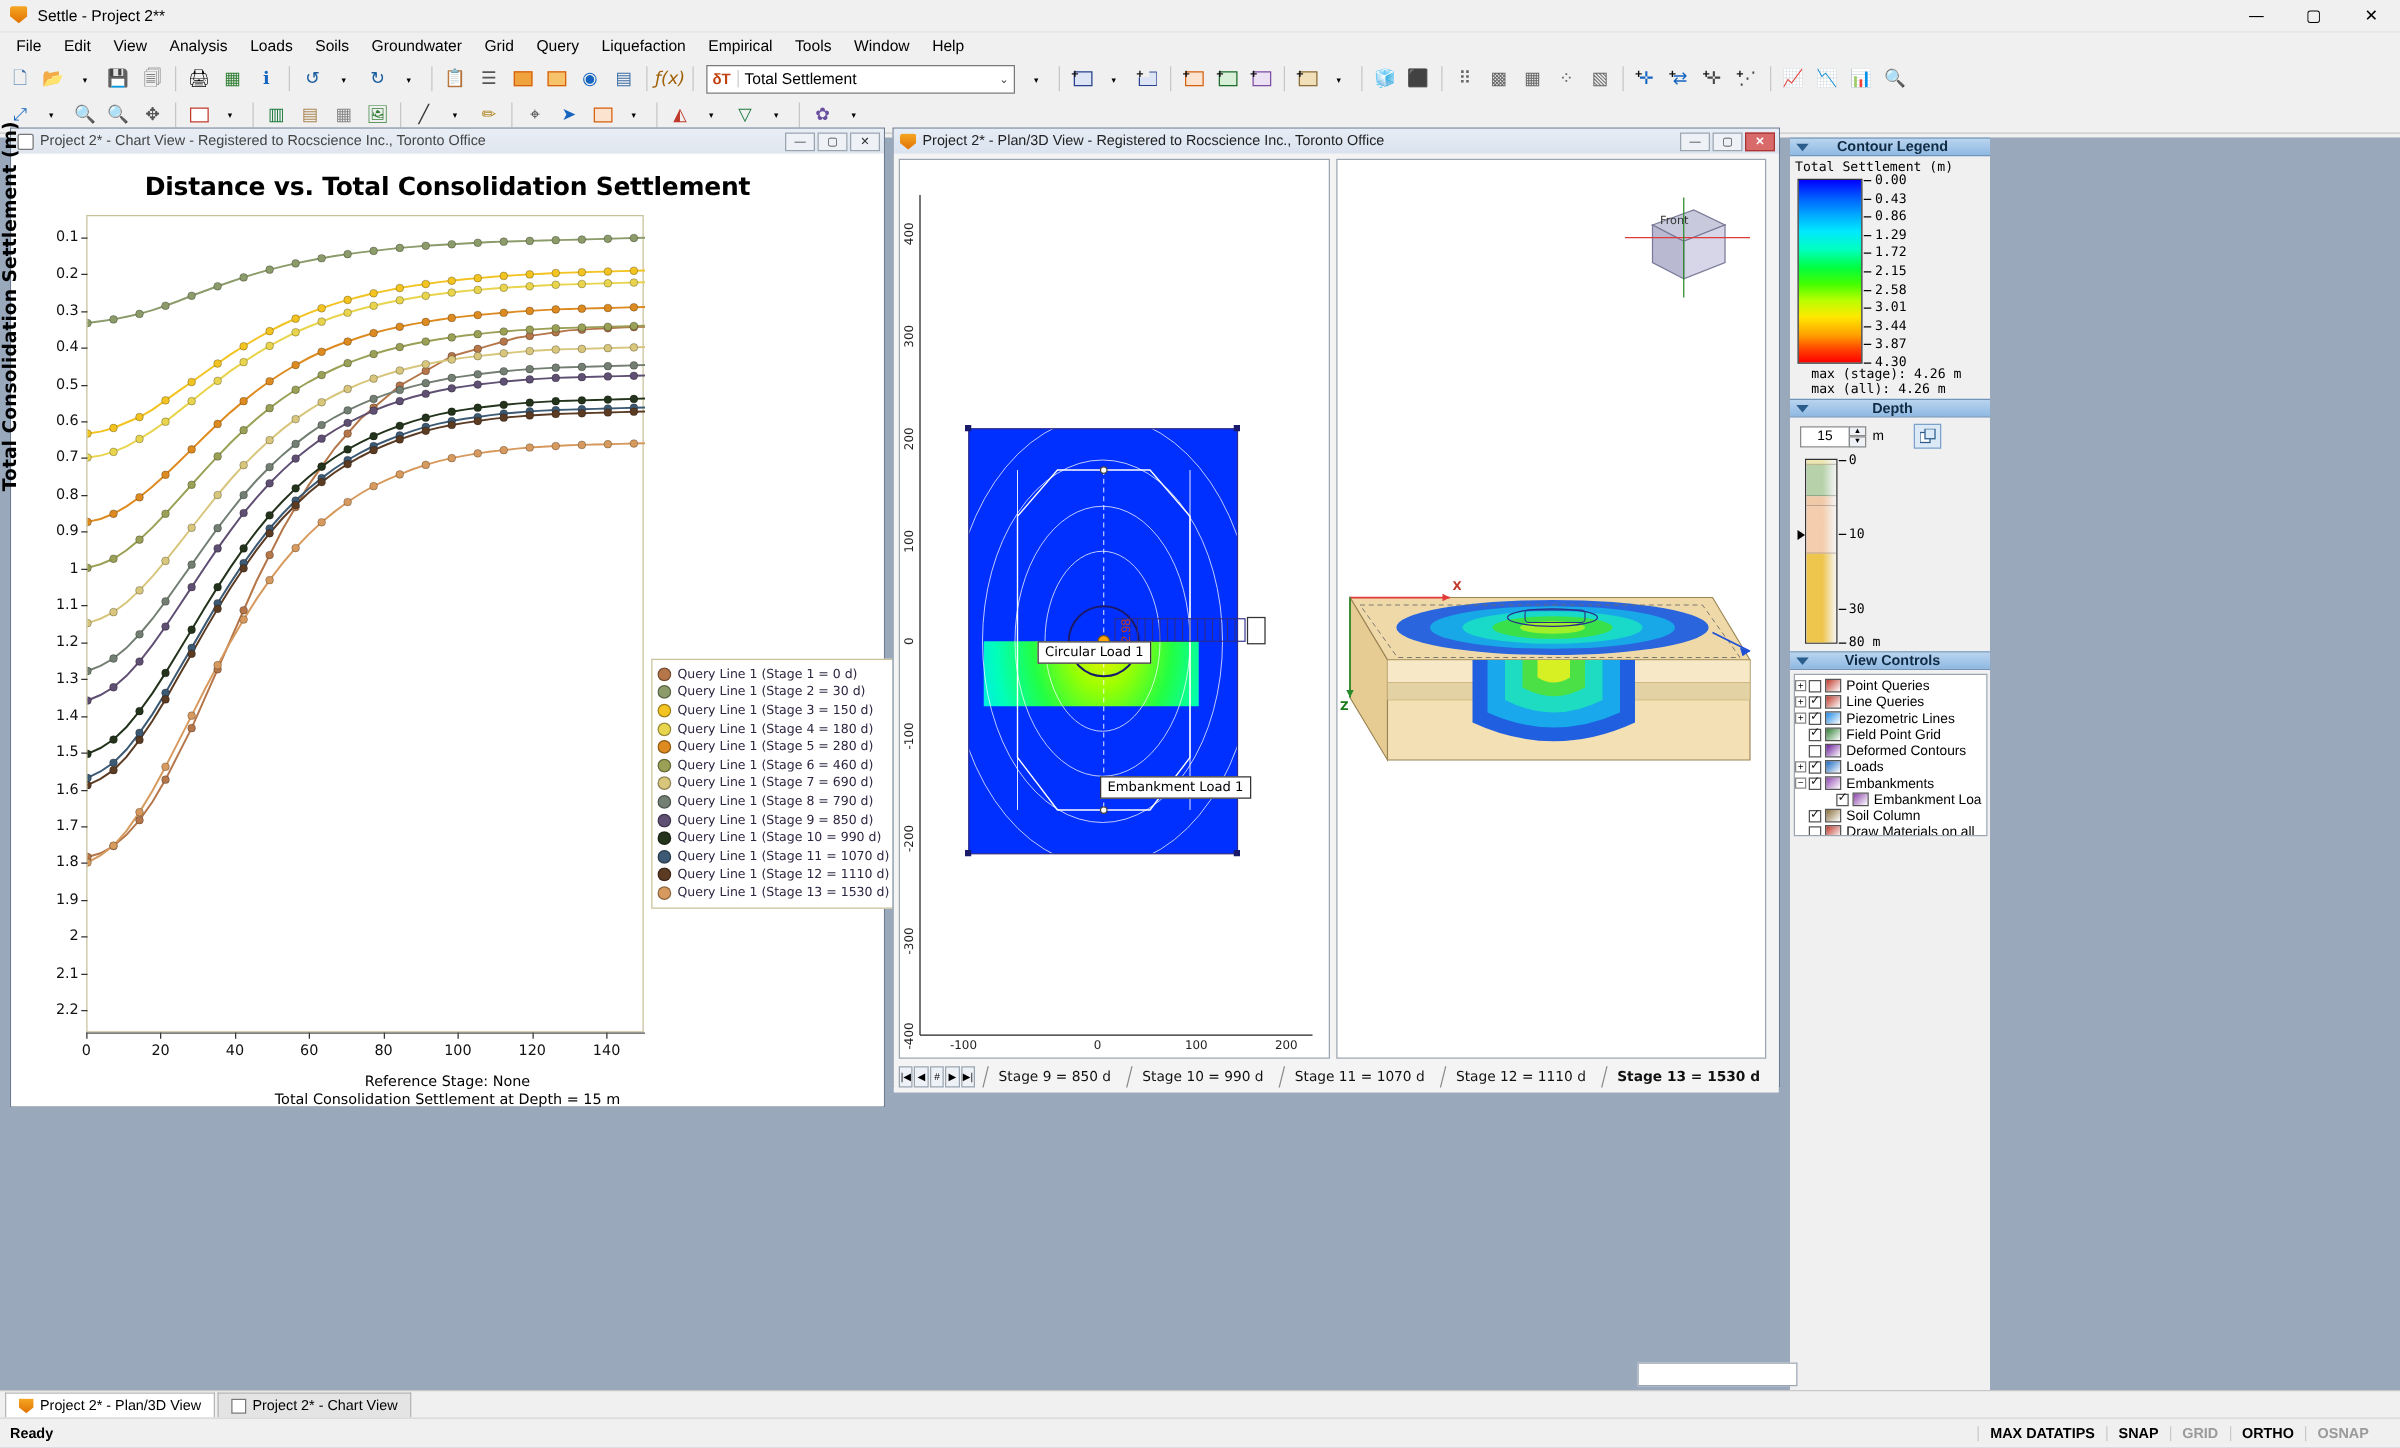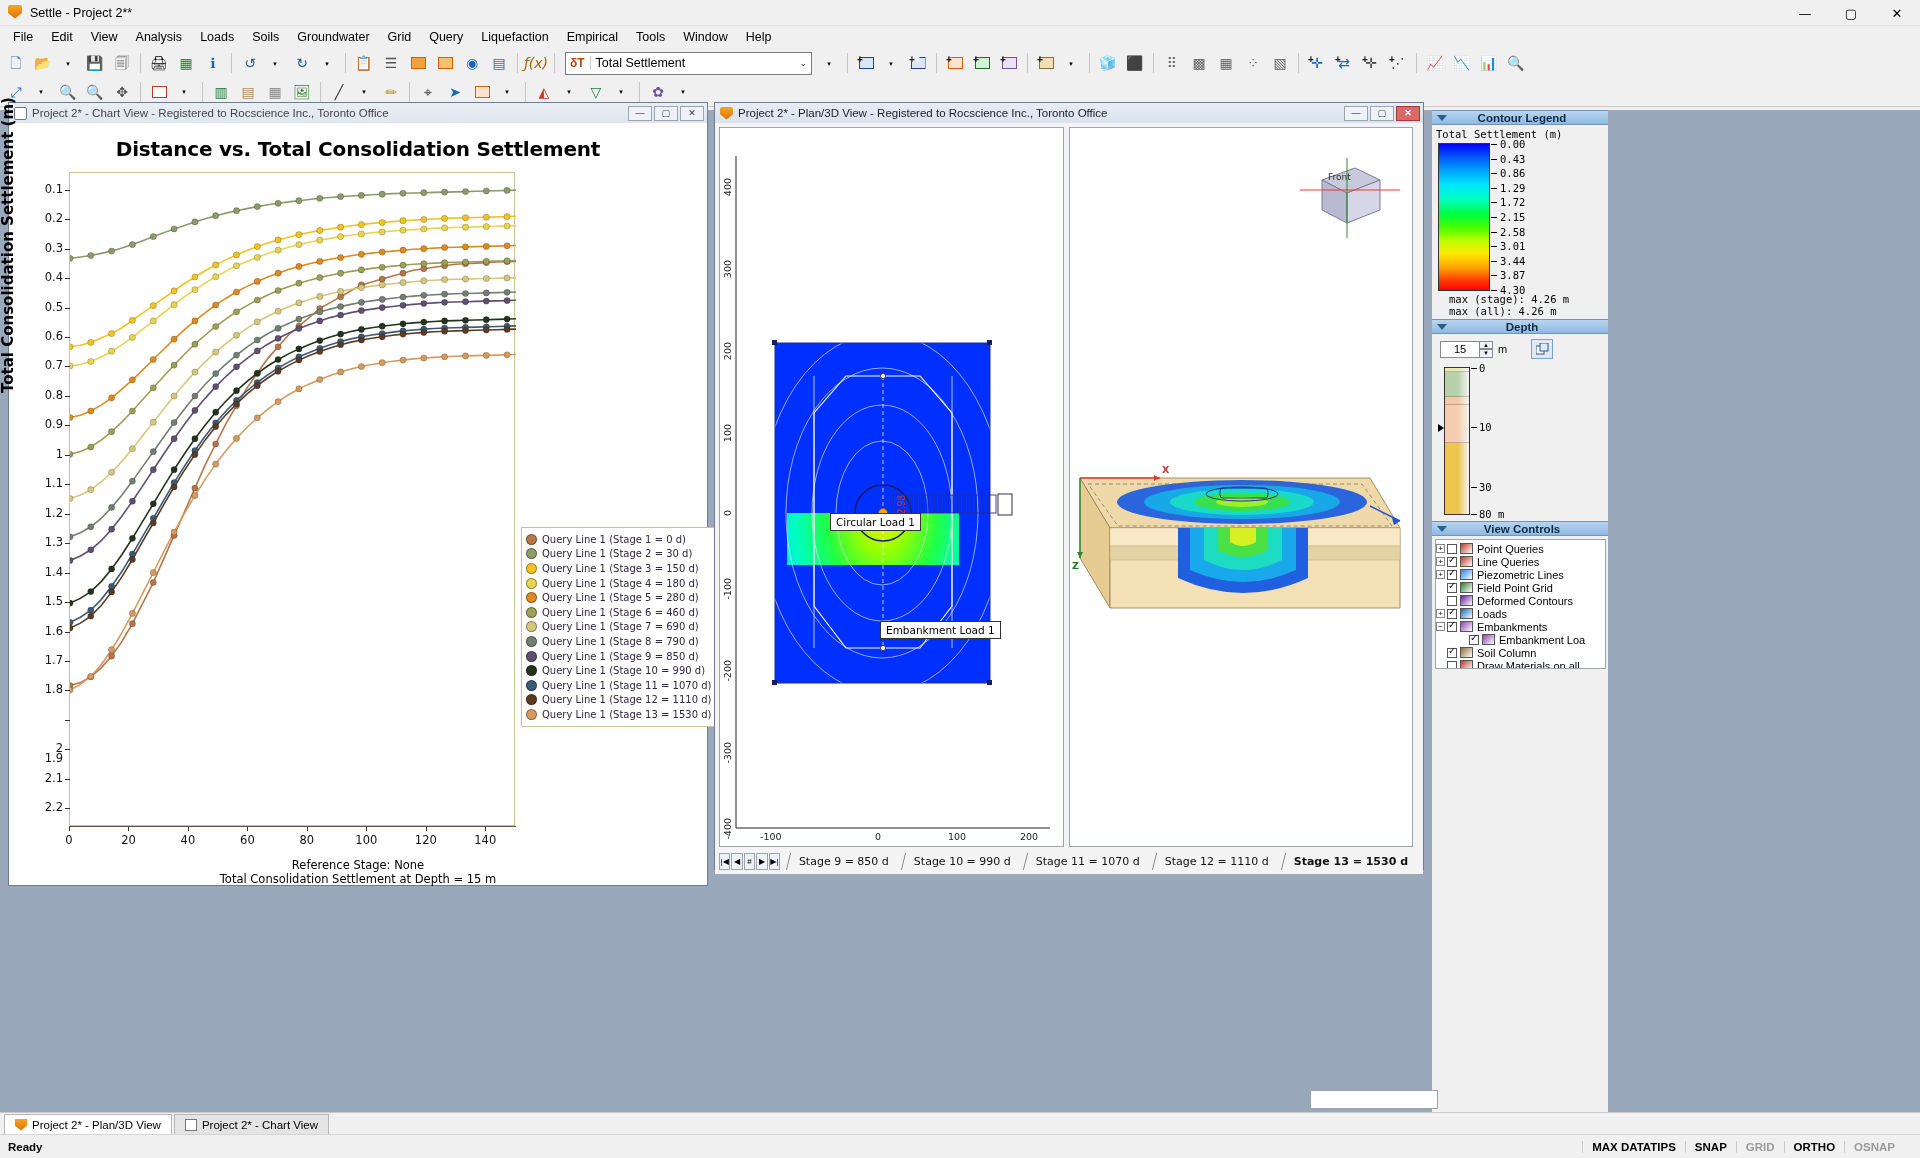--- a/index.html
+++ b/index.html
@@ -117,21 +117,21 @@
      display:flex; align-items:center; background:#f4f4f4;}
   .navbtn{ width:17px;height:17px;border:1px solid #9aa5b1;background:#eef2f7;
      display:flex;align-items:center;justify-content:center;font-size:8px;margin-right:1px;}
   .stage-tab{ font-size:11px; padding:2px 11px 2px 14px; color:#111;
      font-family:"DejaVu Sans",sans-serif; position:relative; white-space:nowrap;}
   .stage-tab.active{ font-weight:bold; }
   .stage-tab::before{ content:""; position:absolute; left:3px; top:0; bottom:0;
      width:9px; border-left:1px solid #888; transform:skewX(-14deg);}
 
   
-  #rightdock{ position:absolute; left:1432px; top:110px; width:176px; height:1002px;
+  #rightdock{ position:absolute; left:1432px; top:110px; width:160px; height:1002px;
      background:#f0f0f0; }
   .panel-hdr{ height:15px; background:linear-gradient(#b9d4ef,#8fb9e2);
      display:flex; align-items:center; border-top:1px solid #6f95bb;
      border-bottom:1px solid #6f95bb;}
   .panel-hdr .tri{ width:0;height:0;border-left:5px solid transparent;
      border-right:5px solid transparent;border-top:6px solid #2b5d8c; margin:0 5px;}
   .panel-hdr span{ flex:1; text-align:center; font-size:11.5px; font-weight:bold;
      color:#102a43; padding-right:16px;}
   .mono{ font-family:"DejaVu Sans Mono", monospace; }
 
@@ -815,21 +815,21 @@
           <div class="ytick" style="left: 14px; top: 441.649px;">1.4</div>
           <div class="ytickmark" style="left: 56px; top: 449.649px;"></div>
           <div class="ytick" style="left: 14px; top: 471.108px;">1.5</div>
           <div class="ytickmark" style="left: 56px; top: 479.108px;"></div>
           <div class="ytick" style="left: 14px; top: 500.568px;">1.6</div>
           <div class="ytickmark" style="left: 56px; top: 508.568px;"></div>
           <div class="ytick" style="left: 14px; top: 530.027px;">1.7</div>
           <div class="ytickmark" style="left: 56px; top: 538.027px;"></div>
           <div class="ytick" style="left: 14px; top: 559.486px;">1.8</div>
           <div class="ytickmark" style="left: 56px; top: 567.486px;"></div>
-          <div class="ytick" style="left: 14px; top: 588.946px; margin-top: 39px;">1.9</div>
+          <div class="ytick" style="left: 14px; top: 588.946px;">1.9</div>
           <div class="ytickmark" style="left: 56px; top: 596.946px;"></div>
           <div class="ytick" style="left: 14px; top: 618.405px;">2</div>
           <div class="ytickmark" style="left: 56px; top: 626.405px;"></div>
           <div class="ytick" style="left: 14px; top: 647.865px;">2.1</div>
           <div class="ytickmark" style="left: 56px; top: 655.865px;"></div>
           <div class="ytick" style="left: 14px; top: 677.324px;">2.2</div>
           <div class="ytickmark" style="left: 56px; top: 685.324px;"></div>
         </div>
       <div id="x-axis">
           <div class="xtick" style="left: 45px; top: 710px;">0</div>

